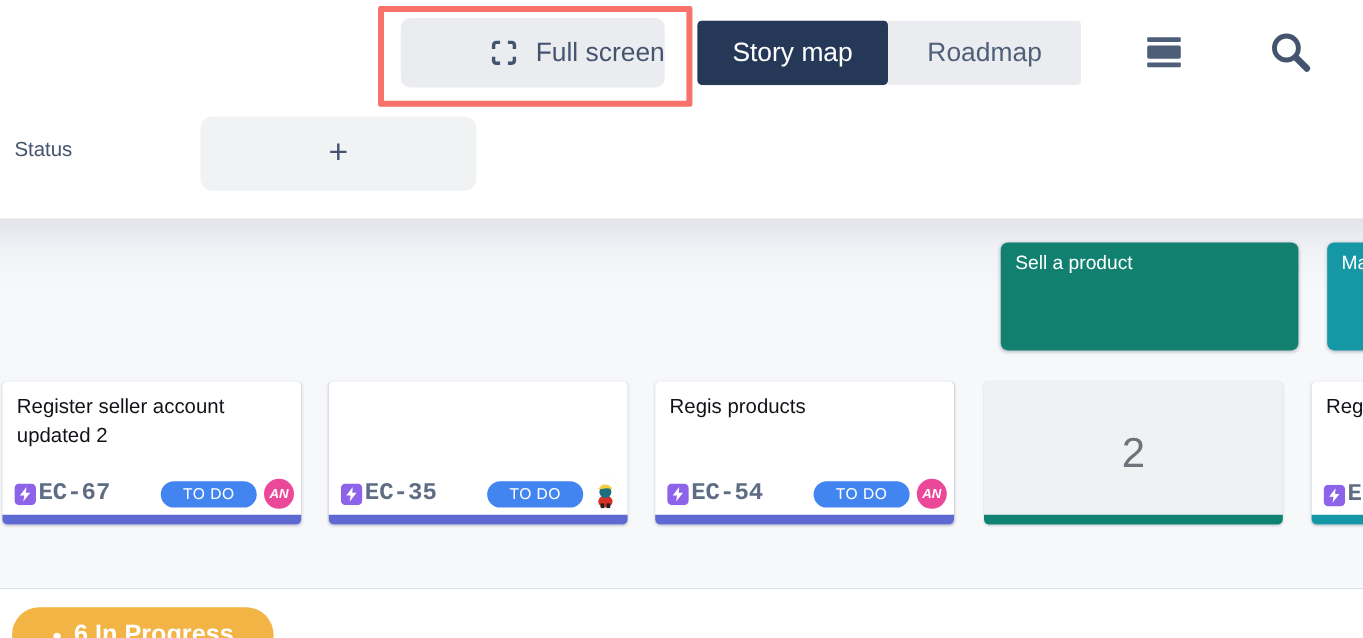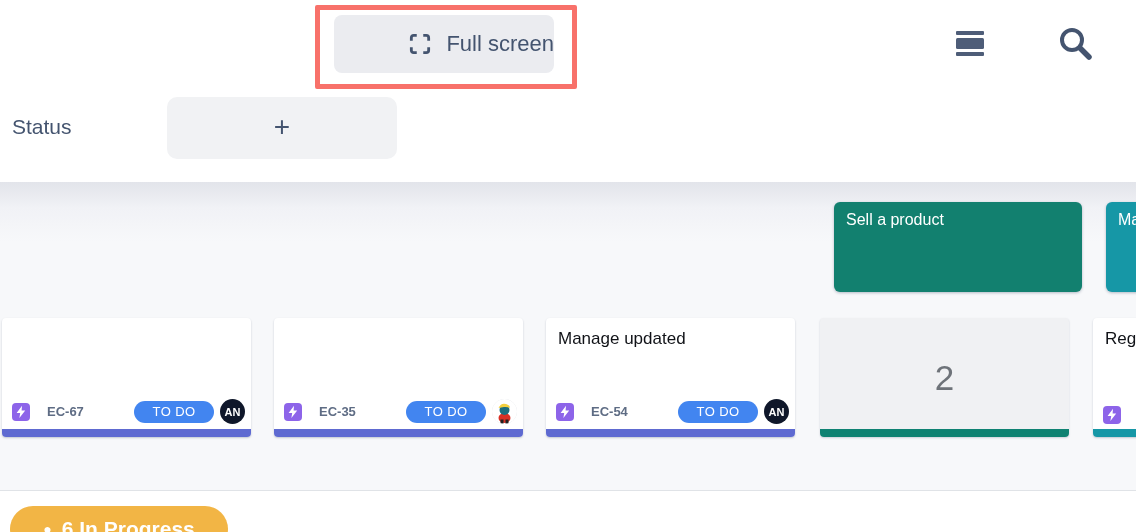--- a/index.html
+++ b/index.html
@@ -15,21 +15,21 @@
   .seg-tabs { position:absolute; left:581px; top:17px; height:54px; display:flex; border-radius:4px; overflow:hidden; }
   .seg-tab { height:54px; display:flex; align-items:center; justify-content:center;
     font-size:22px; cursor:pointer; border:none; font-family:"Liberation Sans", sans-serif; }
   .seg-tab.active { width:159px; background:#253858; color:#FFFFFF; border-radius:4px; }
   .seg-tab.inactive { width:161px; background:#EBECF0; color:#505F79; }
   .icon-btn { position:absolute; background:none; border:none; cursor:pointer; padding:0; line-height:0; }
   .list-icon-btn { left:953px; top:26px; }
   .search-icon-btn { left:1054px; top:22px; }
 
   
-  .status-label { position:absolute; left:12px; top:115px; font-size:21px; color:#44546F; }
+  .status-label { position:absolute; left:12px; top:115px; font-size:17px; color:#44546F; }
   .create-filter-btn { position:absolute; left:167px; top:97px; width:230px; height:62px;
     background:#F1F2F4; border:none; border-radius:10px; display:flex; align-items:center; justify-content:center;
     gap:13px; font-size:21px; color:#44546F; font-family:"Liberation Sans", sans-serif; cursor:pointer; }
   .plus-glyph { font-size:28px; font-weight:300; color:#44546F; margin-top:-3px; }
 
   
   .board-panel { position:absolute; left:0; top:182px; width:1136px; height:309px;
     background:linear-gradient(180deg, #E2E4EA 0px, #F1F2F6 26px, #F7F8FA 60px, #F7F8FA 100%);
     border-bottom:1px solid #E0E3E7; }
 
@@ -40,28 +40,28 @@
 
   .story-card { position:absolute; top:318px; width:249px; height:119px; background:#fff;
     border-radius:4px; box-shadow:0 1px 2px rgba(9,30,66,.22); padding:9px 12px; cursor:pointer; }
   .sc-1 { left:2px; } .sc-2 { left:274px; } .sc-3 { left:546px; } .sc-5 { left:1093px; }
   .story-title { font-size:17px; line-height:1.42; color:#101217; padding-right:4px; }
   .accent-bar { position:absolute; left:0; right:0; bottom:0; height:8px; border-radius:0 0 4px 4px; }
   .accent-indigo { background:#5E6AD1; }
   .accent-green  { background:#0F8272; }
   .accent-teal   { background:#1697A6; }
   .card-footer { position:absolute; left:10px; right:6px; bottom:13px; display:flex; align-items:center; }
-  .issue-key { font-size:13px; font-weight:bold; color:#5E6C84; margin-left:17px; }
+  .issue-key { font-size:20px; font-weight:bold; color:#5E6C84; margin-left:2px;font-family:Liberation Mono, monospace; }
   .status-badge { margin-left:auto; width:80px; height:22px; background:#4285F0; color:#fff;
     font-size:13px; font-weight:normal; letter-spacing:.4px; border-radius:11px;
     display:flex; align-items:center; justify-content:center; border:none; cursor:pointer;
     font-family:"Liberation Sans", sans-serif; }
   .avatar { width:25px; height:25px; border-radius:50%; margin-left:6px; flex:0 0 auto;
     display:flex; align-items:center; justify-content:center; }
-  .avatar-initials { background:#0f172a; color:#fff; font-size:11px; font-weight:bold; }
+  .avatar-initials { background:#ec4899; color:#fff; font-size:11px; font-weight:bold;font-style:italic; }
   .avatar-img { background:#fff; box-shadow:inset 0 0 0 1px rgba(9,30,66,.1); overflow:hidden; }
 
   .count-card { position:absolute; left:820px; top:318px; width:249px; height:119px;
     background:#F0F1F3; border-radius:4px; box-shadow:0 1px 2px rgba(9,30,66,.18);
     display:flex; align-items:center; justify-content:center; cursor:pointer; }
   .count-value { font-size:35px; color:#6E7379; }
 
   
   .sprint-pill { position:absolute; left:10px; top:506px; width:218px; height:46px;
     background:#F2B545; border:none; border-radius:23px; display:flex; align-items:center; justify-content:center;
@@ -81,20 +81,28 @@
       <svg width="26" height="26" viewBox="0 0 24 24" fill="none" stroke="#44546F" stroke-width="2.6" stroke-linejoin="round">
         <path d="M4 9 V6.2 Q4 4 6.2 4 H9"></path>
         <path d="M15 4 H17.8 Q20 4 20 6.2 V9"></path>
         <path d="M20 15 V17.8 Q20 20 17.8 20 H15"></path>
         <path d="M9 20 H6.2 Q4 20 4 17.8 V15"></path>
       </svg>
     </span>
     <span>Full screen</span>
   </button>
 
+  <div class="seg-tabs">
+    <button class="seg-tab active">
+      <span>Story map</span>
+    </button>
+    <button class="seg-tab inactive">
+      <span>Roadmap</span>
+    </button>
+  </div>
 
   <button class="icon-btn list-icon-btn">
     <span>
       <svg width="34" height="34" viewBox="0 0 34 34">
         <rect x="3" y="5" width="28" height="4" rx="1" fill="#4E5D78"></rect>
         <rect x="3" y="12" width="28" height="11" rx="1.5" fill="#4E5D78"></rect>
         <rect x="3" y="26" width="28" height="4" rx="1" fill="#4E5D78"></rect>
       </svg>
     </span>
   </button>
@@ -117,20 +125,21 @@
   <div class="board-panel"></div>
 
   <div class="epic-card epic-sell">
     <span>Sell a product</span>
   </div>
   <div class="epic-card epic-mana">
     <span>Mana</span>
   </div>
 
   <div class="story-card sc-1">
+    <div class="story-title">Register seller account updated 2</div>
     <div class="card-footer">
       <span style="line-height:0;">
         <svg width="18" height="18" viewBox="0 0 18 18">
           <rect width="18" height="18" rx="4" fill="#8D64E9"></rect>
           <polygon points="10,2.8 4.6,10 8.2,10 7.4,15 13.2,7.6 9.6,7.6" fill="#fff"></polygon>
         </svg>
       </span>
       <span class="issue-key">EC-67</span>
       <button class="status-badge">TO DO</button>
       <span class="avatar avatar-initials">AN</span>
@@ -156,21 +165,21 @@
           <path d="M6.5 9 Q9 3.5 14 5 Q18 6 18 9 Q15 7.5 12 8 Q9 8.5 6.5 9 Z" fill="#F4D03F"></path>
           <rect x="8.5" y="20.5" width="3" height="4" fill="#222"></rect>
           <rect x="13.5" y="20.5" width="3" height="4" fill="#222"></rect>
         </svg>
       </span>
     </div>
     <div class="accent-bar accent-indigo"></div>
   </div>
 
   <div class="story-card sc-3">
-    <div class="story-title">Manage updated</div>
+    <div class="story-title">Regis products</div>
     <div class="card-footer">
       <span style="line-height:0;">
         <svg width="18" height="18" viewBox="0 0 18 18">
           <rect width="18" height="18" rx="4" fill="#8D64E9"></rect>
           <polygon points="10,2.8 4.6,10 8.2,10 7.4,15 13.2,7.6 9.6,7.6" fill="#fff"></polygon>
         </svg>
       </span>
       <span class="issue-key">EC-54</span>
       <button class="status-badge">TO DO</button>
       <span class="avatar avatar-initials">AN</span>

